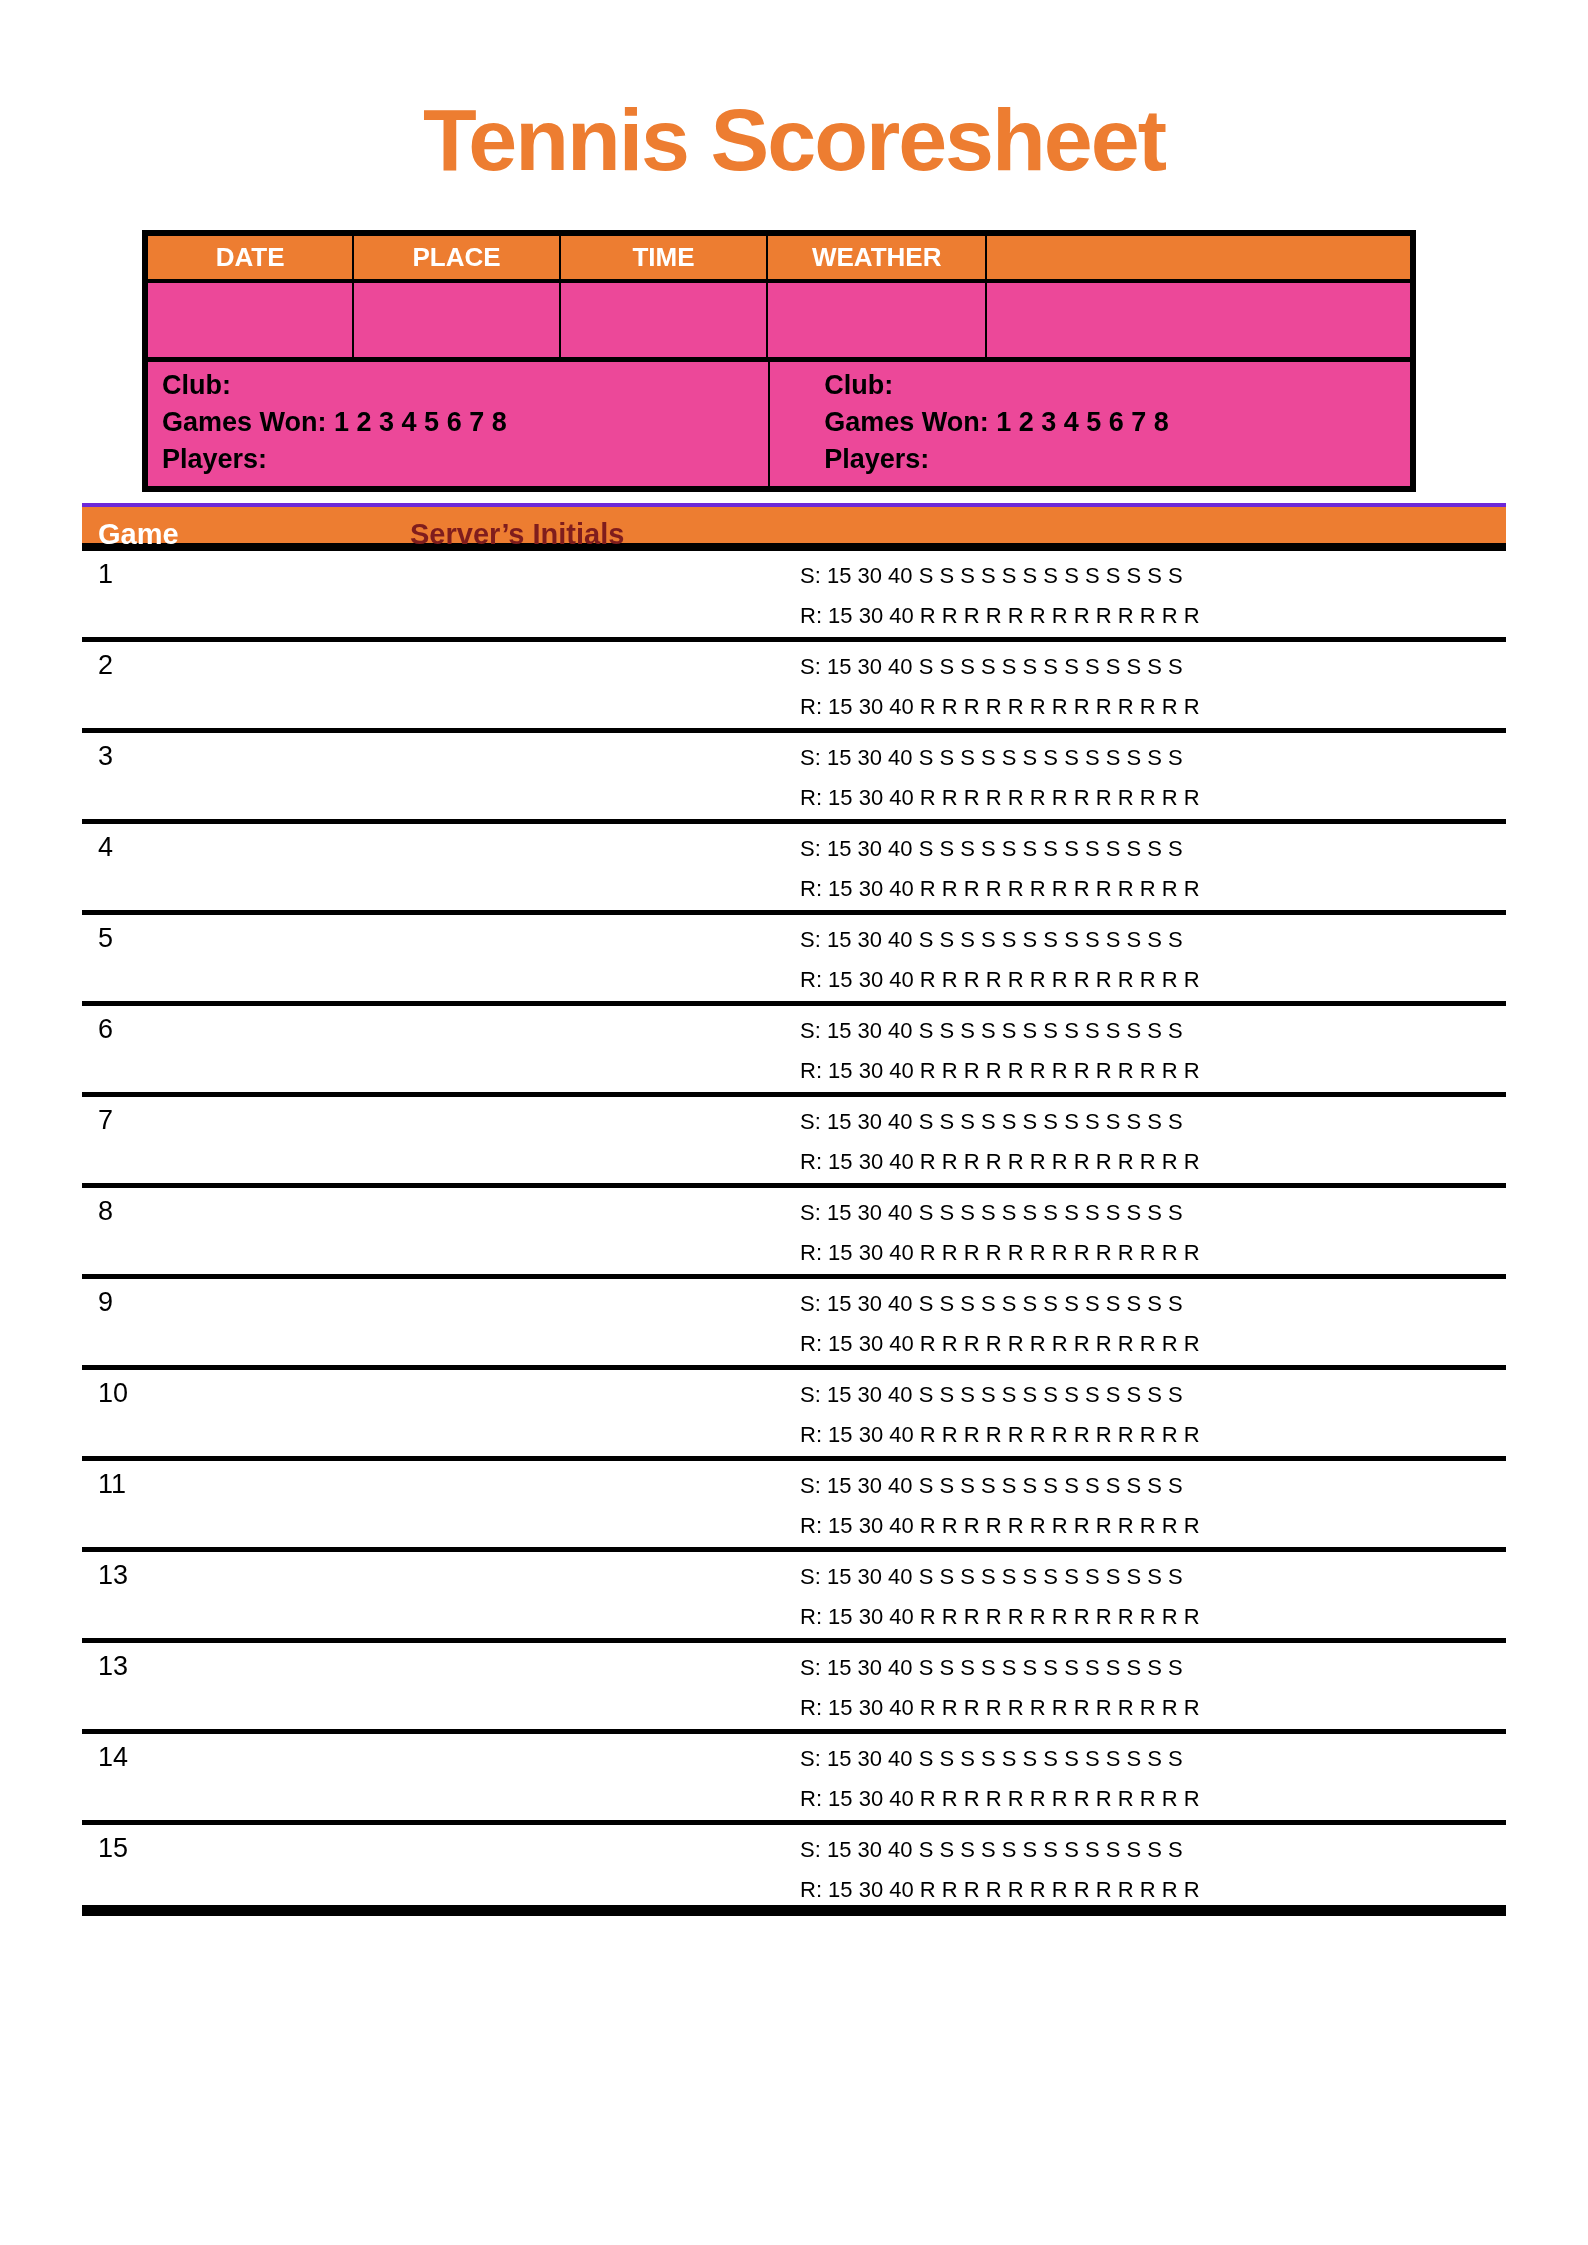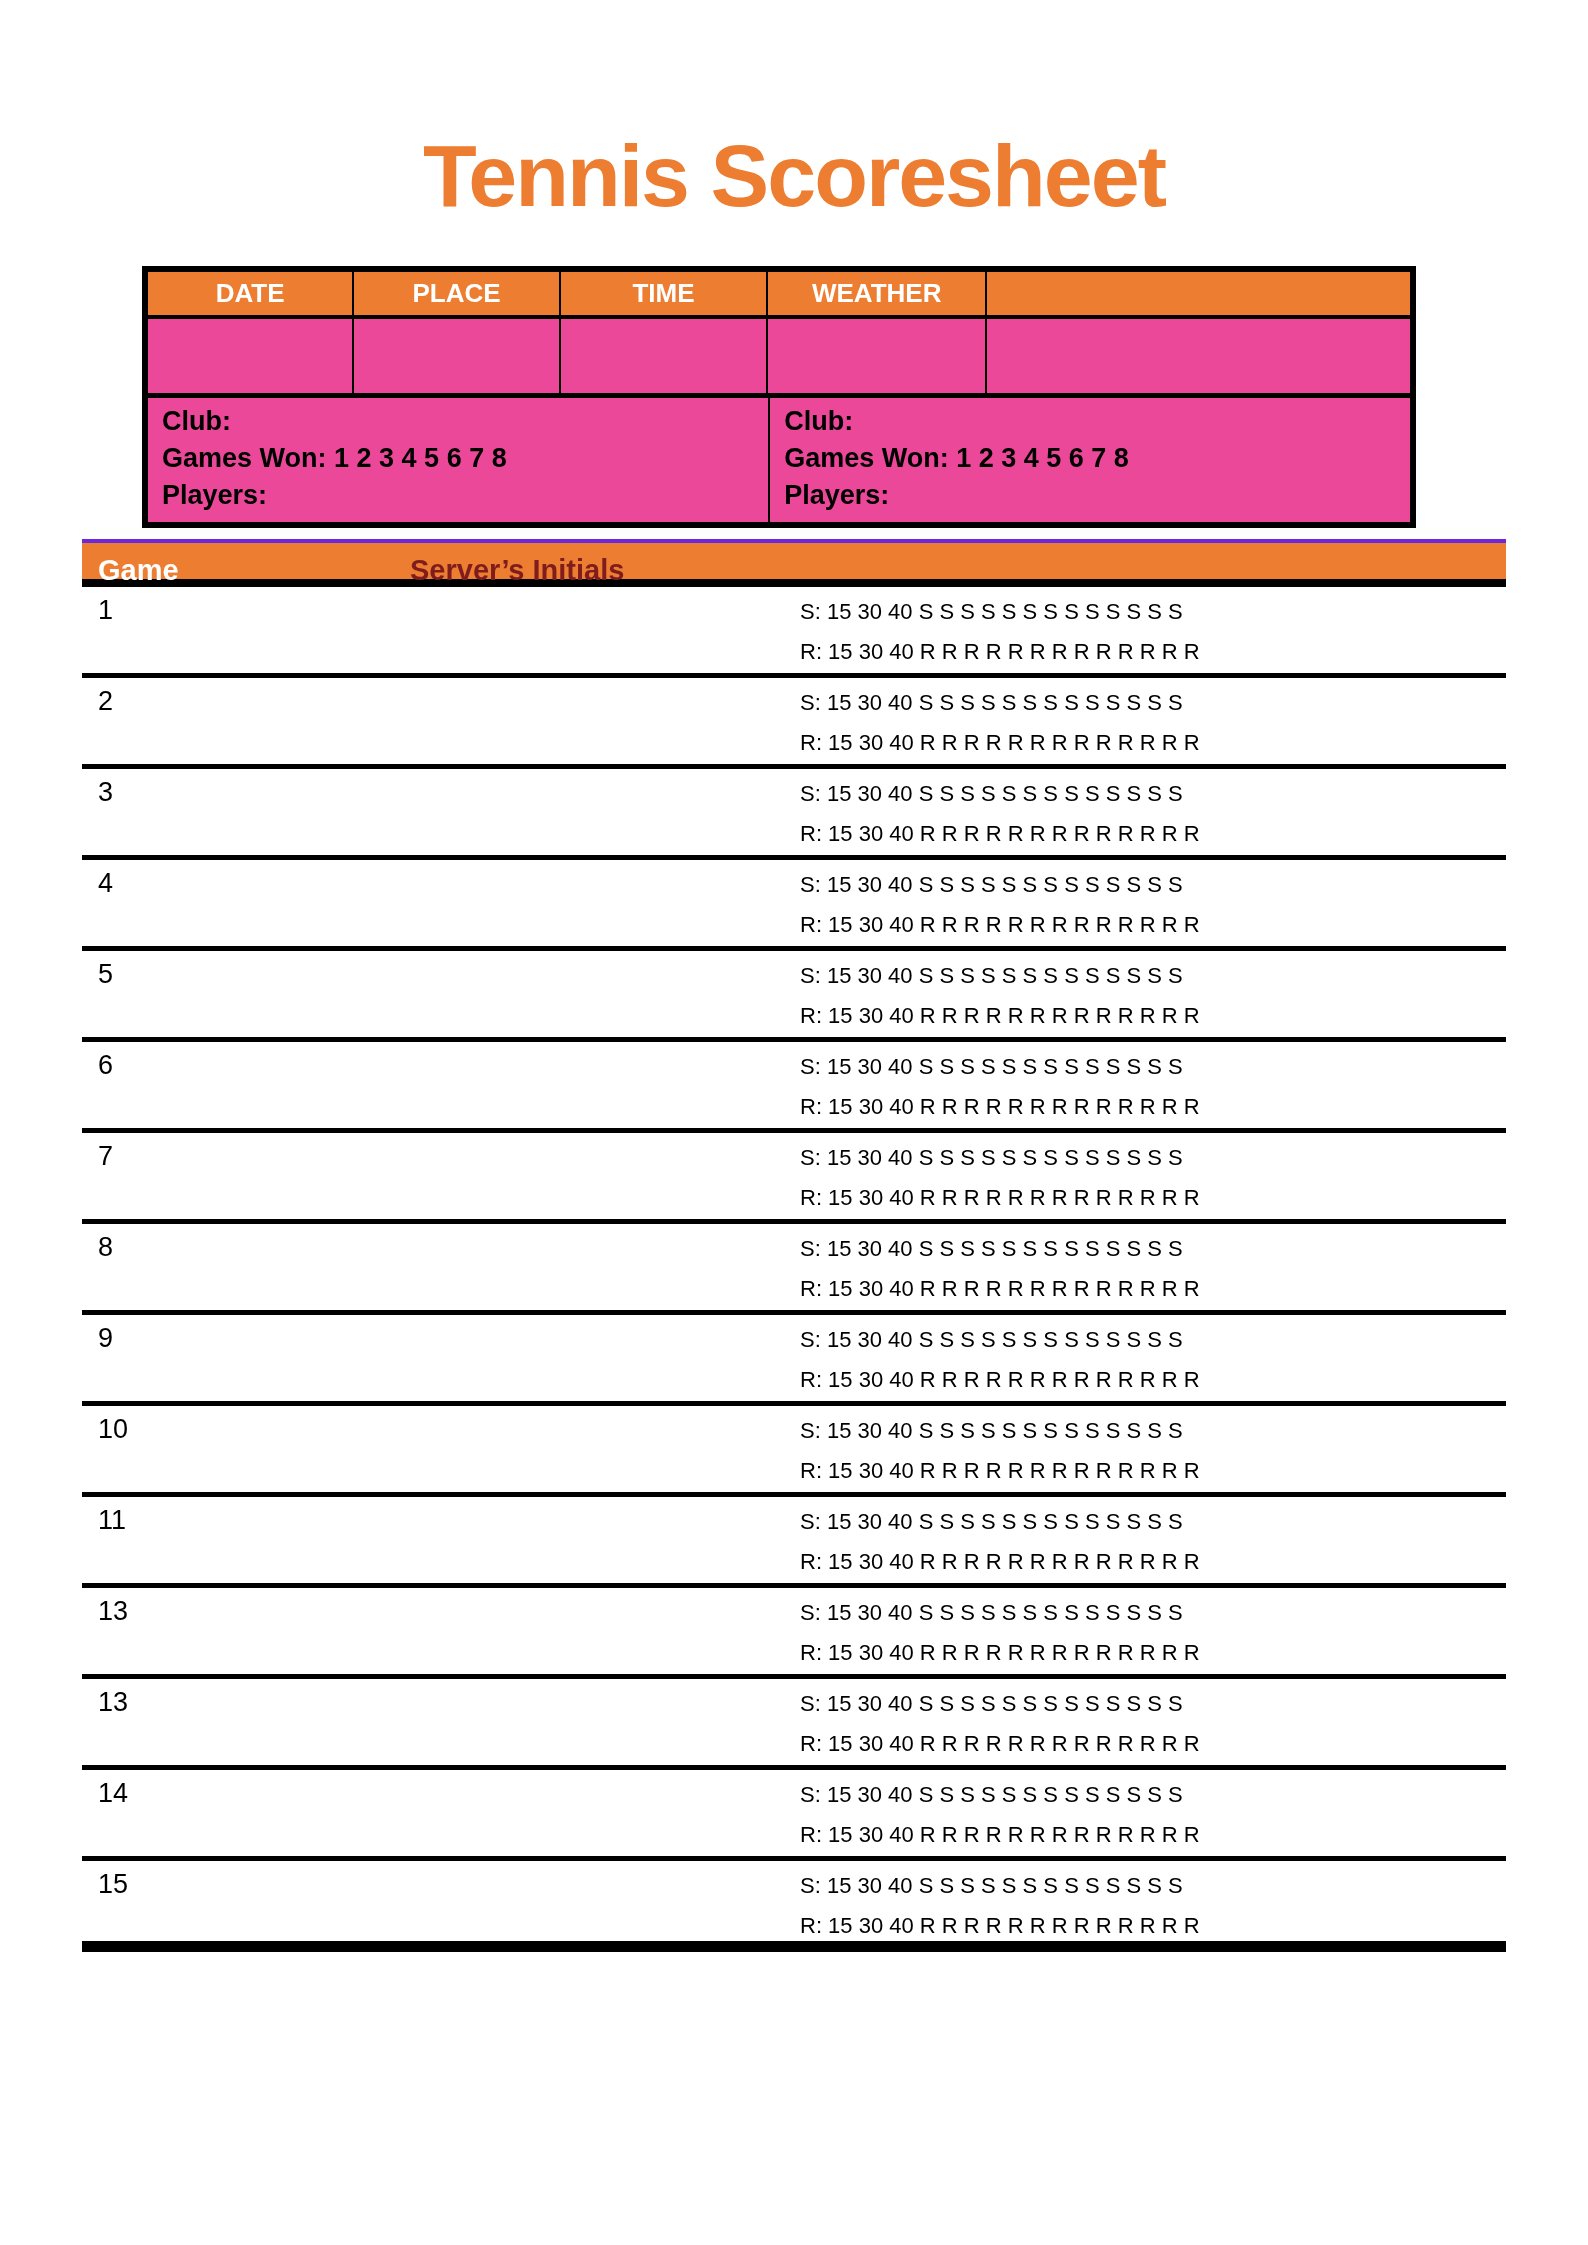--- a/index.html
+++ b/index.html
@@ -4,21 +4,21 @@
 <style>
   * { margin:0; padding:0; box-sizing:border-box; }
   html,body { background:#ffffff; }
   body {
     width:1588px; height:2245px;
     font-family:"Liberation Sans","DejaVu Sans",sans-serif;
     color:#000;
     position:relative;
     overflow:hidden;
   }
-  .page { position:absolute; inset:0; background:#fff;margin-top:36px; }
+  .page { position:absolute; inset:0; background:#fff; }
 
   
   .title {
     position:absolute; top:96px; left:0; width:100%;
     text-align:center;
     font-size:88px; font-weight:bold; letter-spacing:-2px;
     color:#ED7D31; line-height:1;
   }
 
   
@@ -30,21 +30,21 @@
   .info-header .hcell {
     height:43px; line-height:43px;
     color:#fff; font-weight:bold; font-size:26px; text-align:center;
     border-right:2px solid #000;
   }
   .info-values { display:flex; }
   .info-values .vcell { height:74px; border-right:2px solid #000; }
   .c1 { flex:0 0 16.35%; } .c2 { flex:0 0 16.35%; } .c3 { flex:0 0 16.45%; }
   .c4 { flex:0 0 17.35%; } .c5 { flex:1; border-right:none !important; }
 
-  .info-clubs { display:flex; border-top:5px solid #000; }
+  .info-clubs { display:flex; border-top:5px solid #000;gap:40px; }
   .club-cell { padding:5px 10px 8px 14px; }
   .club-left  { flex:0 0 49.3%; border-right:2px solid #000; }
   .club-right { flex:1; }
   .club-line { font-size:27px; font-weight:bold; line-height:37px; white-space:nowrap; }
 
   
   .game-table { position:absolute; left:82px; top:503px; width:1424px; }
   .game-header {
     position:relative; height:48px; background:#ED7D31;
     border-top:4px solid #6d28d9; border-bottom:8px solid #000;

